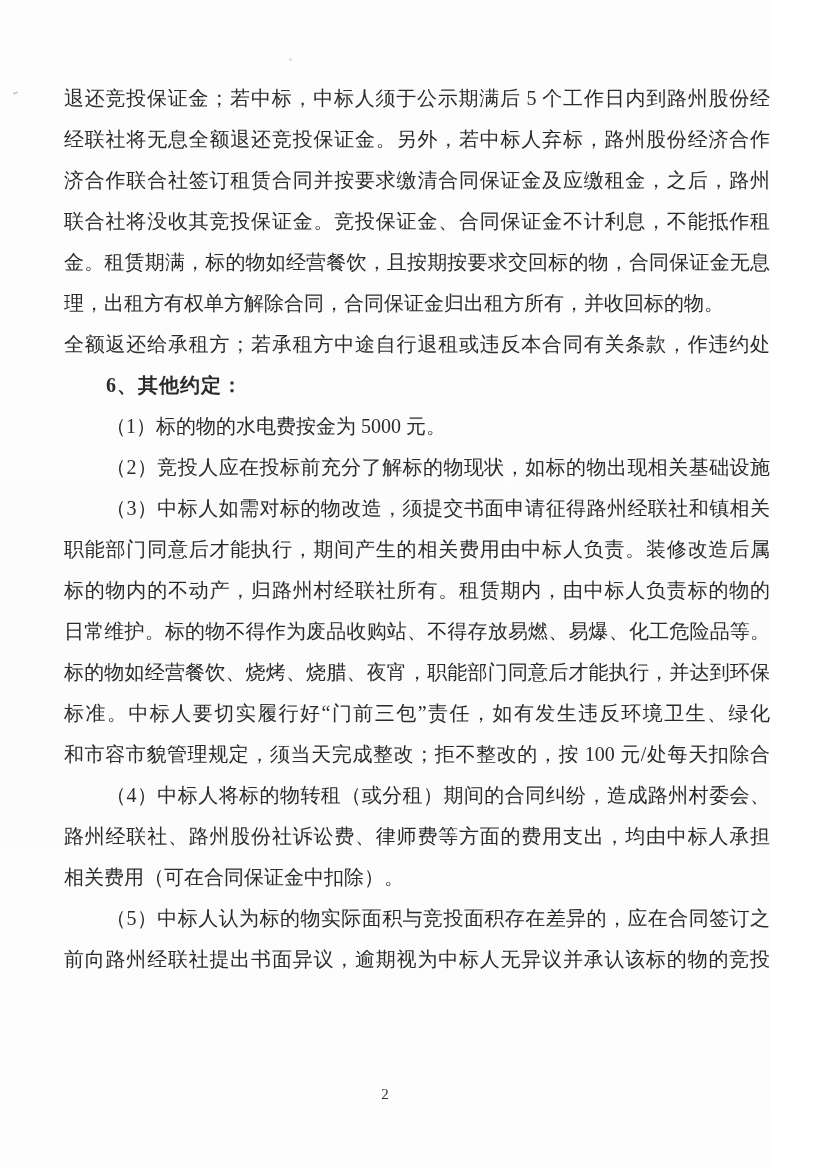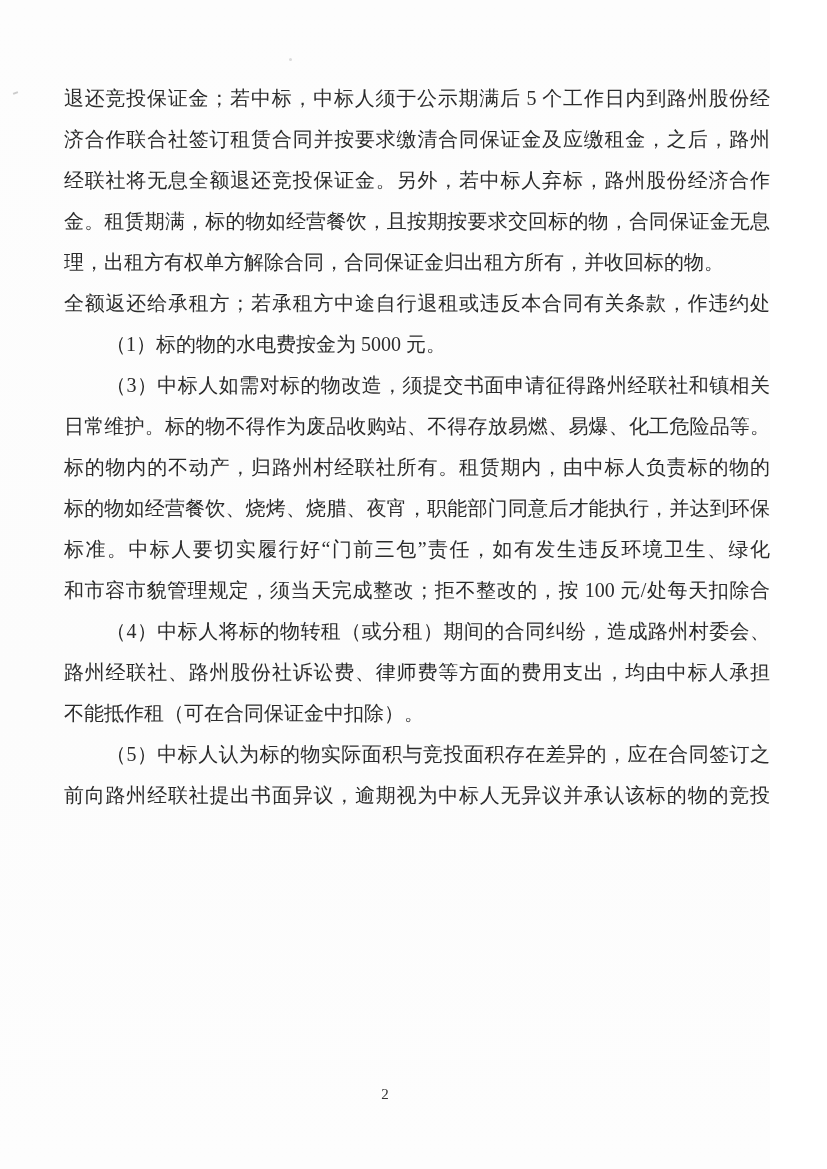--- a/index.html
+++ b/index.html
@@ -101,35 +101,39 @@
 </head>
 <body>
 
 <div class="page">
 
   <div class="speck s1"></div>
   <div class="speck s2"></div>
 
   <div class="doc-body" id="doc-body">
       <div class="line full">退还竞投保证金；若中标，中标人须于公示期满后 5 个工作日内到路州股份经</div>
+      <div class="line full">经联社将无息全额退还竞投保证金。另外，若中标人弃标，路州股份经济合作</div>
       <div class="line full">济合作联合社签订租赁合同并按要求缴清合同保证金及应缴租金，之后，路州</div>
-      <div class="line full">经联社将无息全额退还竞投保证金。另外，若中标人弃标，路州股份经济合作</div>
+      <div class="line full">联合社将没收其竞投保证金。竞投保证金、合同保证金不计利息，不能抵作租</div>
       <div class="line full">金。租赁期满，标的物如经营餐饮，且按期按要求交回标的物，合同保证金无息</div>
       <div class="line">理，出租方有权单方解除合同，合同保证金归出租方所有，并收回标的物。</div>
       <div class="line full">全额返还给承租方；若承租方中途自行退租或违反本合同有关条款，作违约处</div>
+      <div class="line indent bold">6、其他约定：</div>
       <div class="line indent">（1）标的物的水电费按金为 5000 元。</div>
+      <div class="line full indent">（2）竞投人应在投标前充分了解标的物现状，如标的物出现相关基础设施</div>
       <div class="line full indent">（3）中标人如需对标的物改造，须提交书面申请征得路州经联社和镇相关</div>
+      <div class="line full">职能部门同意后才能执行，期间产生的相关费用由中标人负责。装修改造后属</div>
+      <div class="line full">标的物内的不动产，归路州村经联社所有。租赁期内，由中标人负责标的物的</div>
       <div class="line full">日常维护。标的物不得作为废品收购站、不得存放易燃、易爆、化工危险品等。</div>
-      <div class="line full">标的物内的不动产，归路州村经联社所有。租赁期内，由中标人负责标的物的</div>
       <div class="line full">标的物如经营餐饮、烧烤、烧腊、夜宵，职能部门同意后才能执行，并达到环保</div>
       <div class="line full">标准。中标人要切实履行好“门前三包”责任，如有发生违反环境卫生、绿化</div>
       <div class="line full">和市容市貌管理规定，须当天完成整改；拒不整改的，按 100 元/处每天扣除合</div>
       <div class="line full indent">（4）中标人将标的物转租（或分租）期间的合同纠纷，造成路州村委会、</div>
       <div class="line full">路州经联社、路州股份社诉讼费、律师费等方面的费用支出，均由中标人承担</div>
-      <div class="line">不能抵作租（可在合同保证金中扣除）。</div>
+      <div class="line">相关费用（可在合同保证金中扣除）。</div>
       <div class="line full indent">（5）中标人认为标的物实际面积与竞投面积存在差异的，应在合同签订之</div>
       <div class="line full">前向路州经联社提出书面异议，逾期视为中标人无异议并承认该标的物的竞投</div>
     </div>
 
   <div class="page-number">2</div>
 
   <div class="seal">
     <div class="seal-top-bar"></div>
     <div class="seal-char">镇</div>
     <div class="seal-star"></div>

